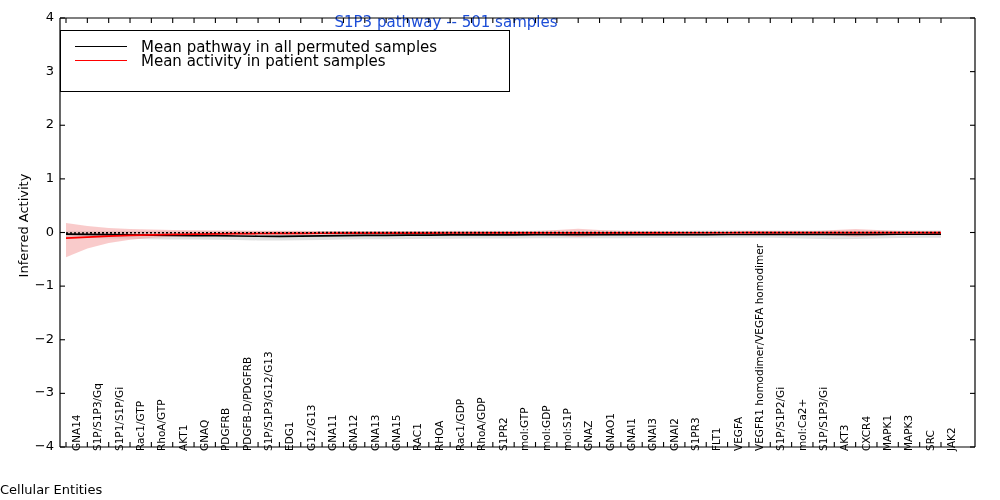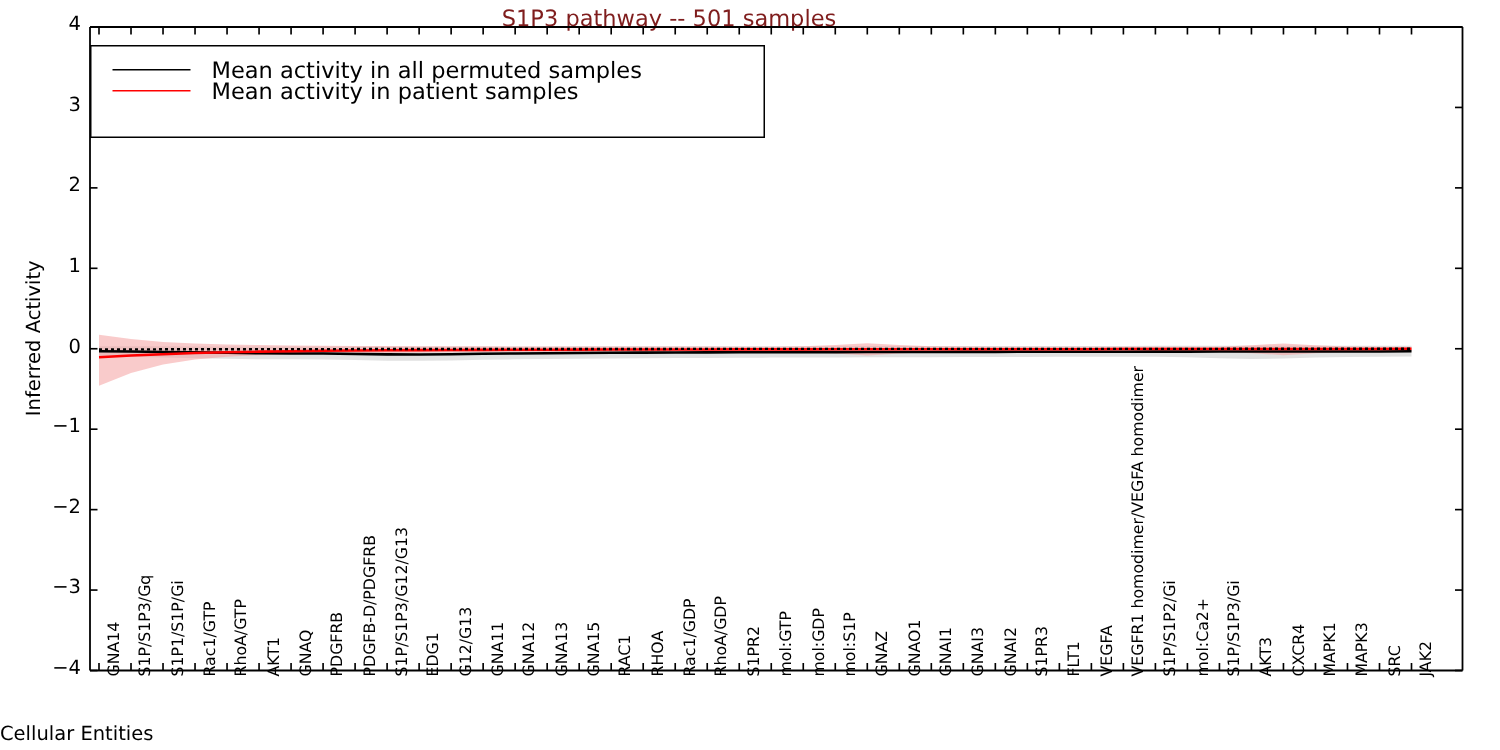--- a/index.html
+++ b/index.html
@@ -6,23 +6,23 @@
   body{
     width:1000px;height:500px;
     background:#ffffff;
     font-family:"DejaVu Sans", sans-serif;
     overflow:hidden;
     position:relative;
   }
   #fig{position:absolute;left:0;top:0;width:1000px;height:500px;}
   .ttl{
     position:absolute;
-    left:0;top:3px;width:892px;
+    left:0;top:13px;width:892px;
     text-align:center;
-    font-size:15px;color:#7f1d1d;
+    font-size:15px;color:#1d4ed8;
   }
   .ylab{
     position:absolute;
     left:-77px;top:218px;
     width:200px;text-align:center;
     font-size:13px;color:#000;
     transform:rotate(-90deg);
     transform-origin:50% 50%;
   }
   .xlab{
@@ -243,21 +243,21 @@
       <div class="xtick" style="left: 859.634px; top: 451px;">CXCR4</div>
       <div class="xtick" style="left: 880.976px; top: 451px;">MAPK1</div>
       <div class="xtick" style="left: 902.317px; top: 451px;">MAPK3</div>
       <div class="xtick" style="left: 923.659px; top: 451px;">SRC</div>
       <div class="xtick" style="left: 945px; top: 451px;">JAK2</div>
     </div>
 
   <div class="legbox">
     <div class="legrow" style="top:0px;">
       <span class="legswatch"></span>
-      <span class="legtext">Mean activity in all permuted samples</span>
+      <span class="legtext">Mean pathway in all permuted samples</span>
     </div>
     <div class="legrow" style="top:14px;">
       <span class="legswatch red"></span>
       <span class="legtext">Mean activity in patient samples</span>
     </div>
   </div>
 
 </div>
 
 </body></html>

